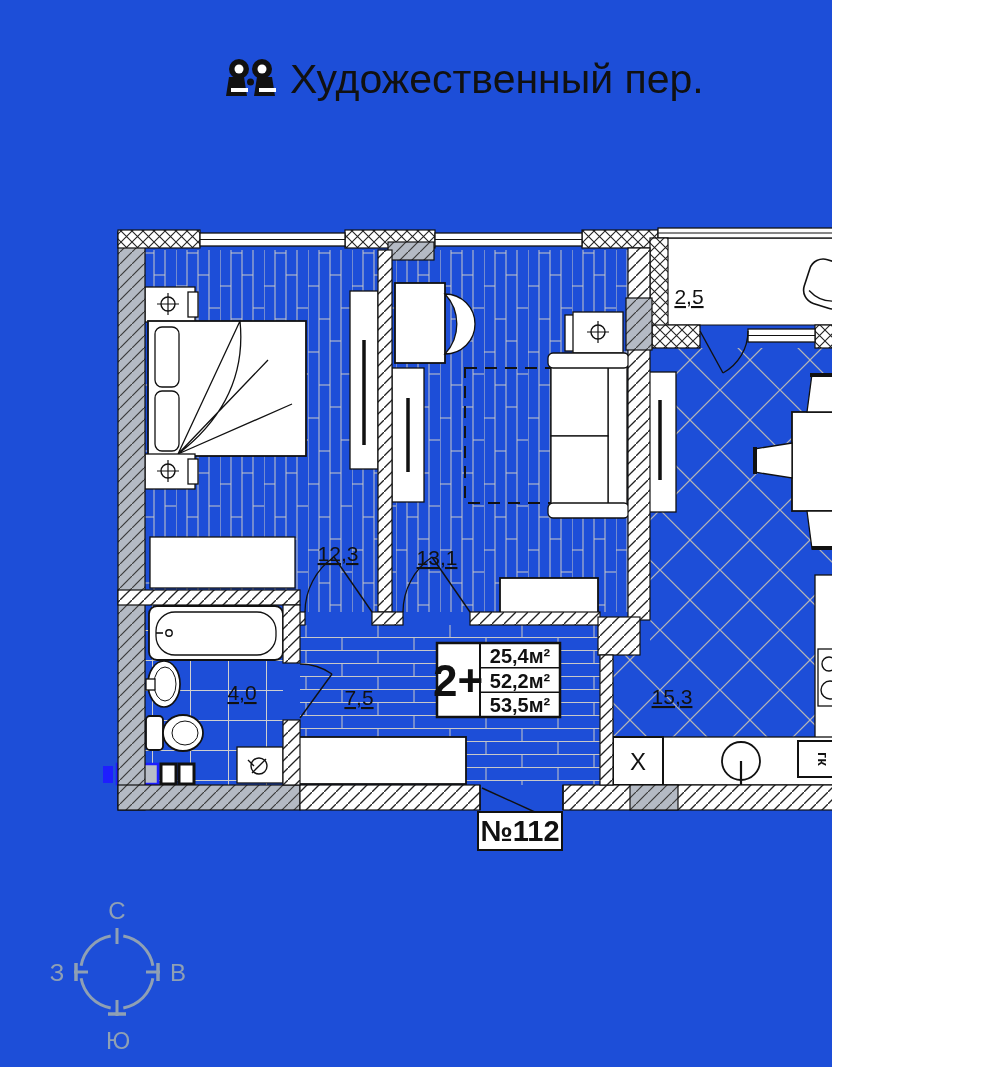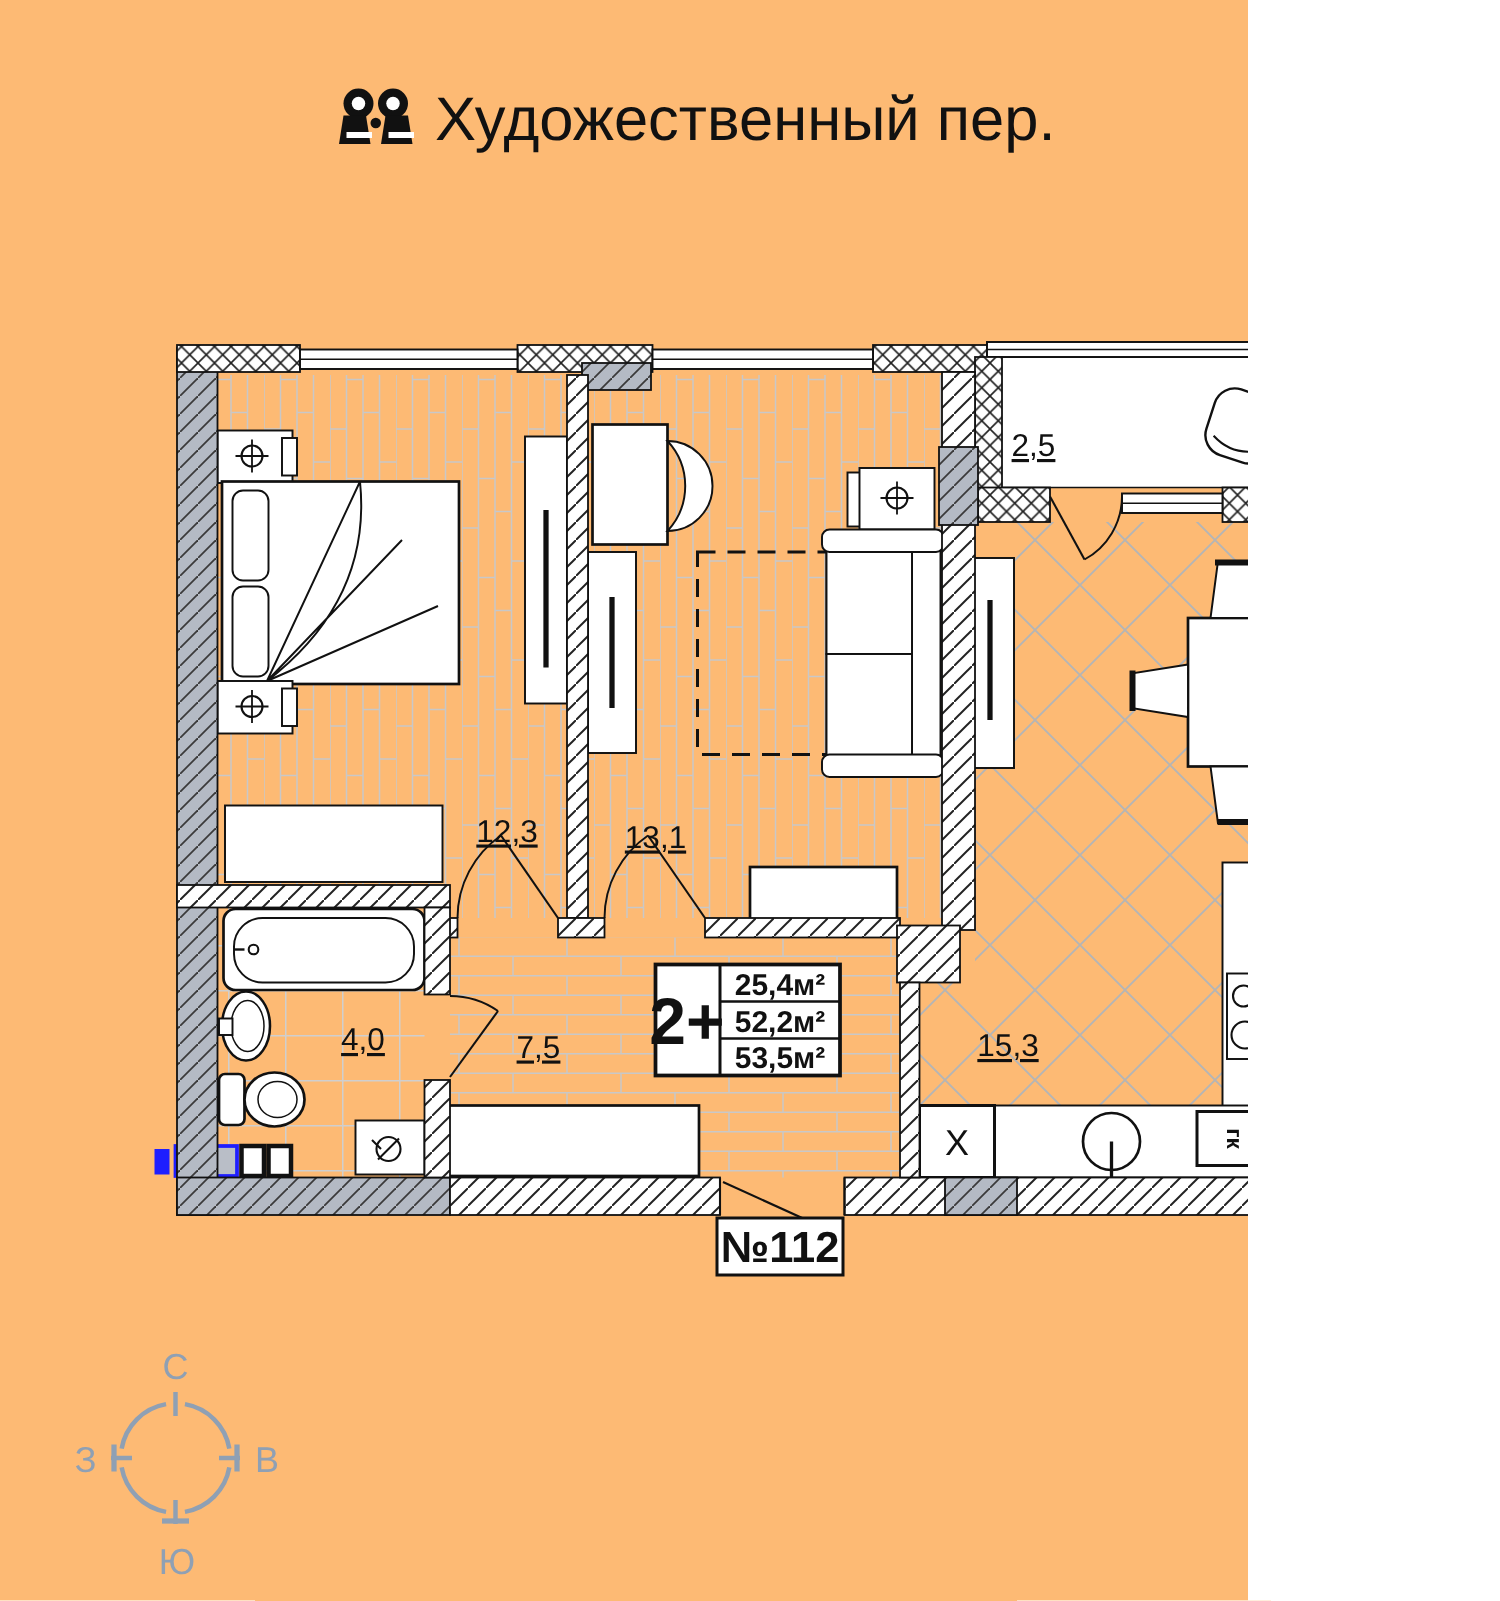--- a/index.html
+++ b/index.html
@@ -1,16 +1,16 @@
 <!DOCTYPE html>
 <html><head>
 <meta charset="utf-8">
 <style>
   html,body { margin:0; padding:0; background:#ffffff; }
-  .page { position:relative; width:832px; height:1067px; background:#fdba74; overflow:hidden;
+  .page { position:relative; width:832px; height:1067px; background:#1d4ed8; overflow:hidden;
           font-family:"Liberation Sans", sans-serif; }
   svg text { font-family:"Liberation Sans", sans-serif; }
   .title-text { font-size:41px; fill:#111; }
   .room-label { font-size:21px; fill:#111; text-decoration:underline; text-anchor:middle; }
   .info-big { font-size:44px; font-weight:bold; fill:#111; text-anchor:middle; }
   .info-area { font-size:20px; font-weight:bold; fill:#111; text-anchor:middle; }
   .apt-num { font-size:29px; font-weight:bold; fill:#111; text-anchor:middle; }
   .fix-label { font-size:24px; fill:#111; text-anchor:middle; }
   .boiler-label { font-size:15px; font-weight:bold; fill:#111; text-anchor:middle; }
   .compass-letter { font-size:24px; fill:#8fa0b4; text-anchor:middle; }

